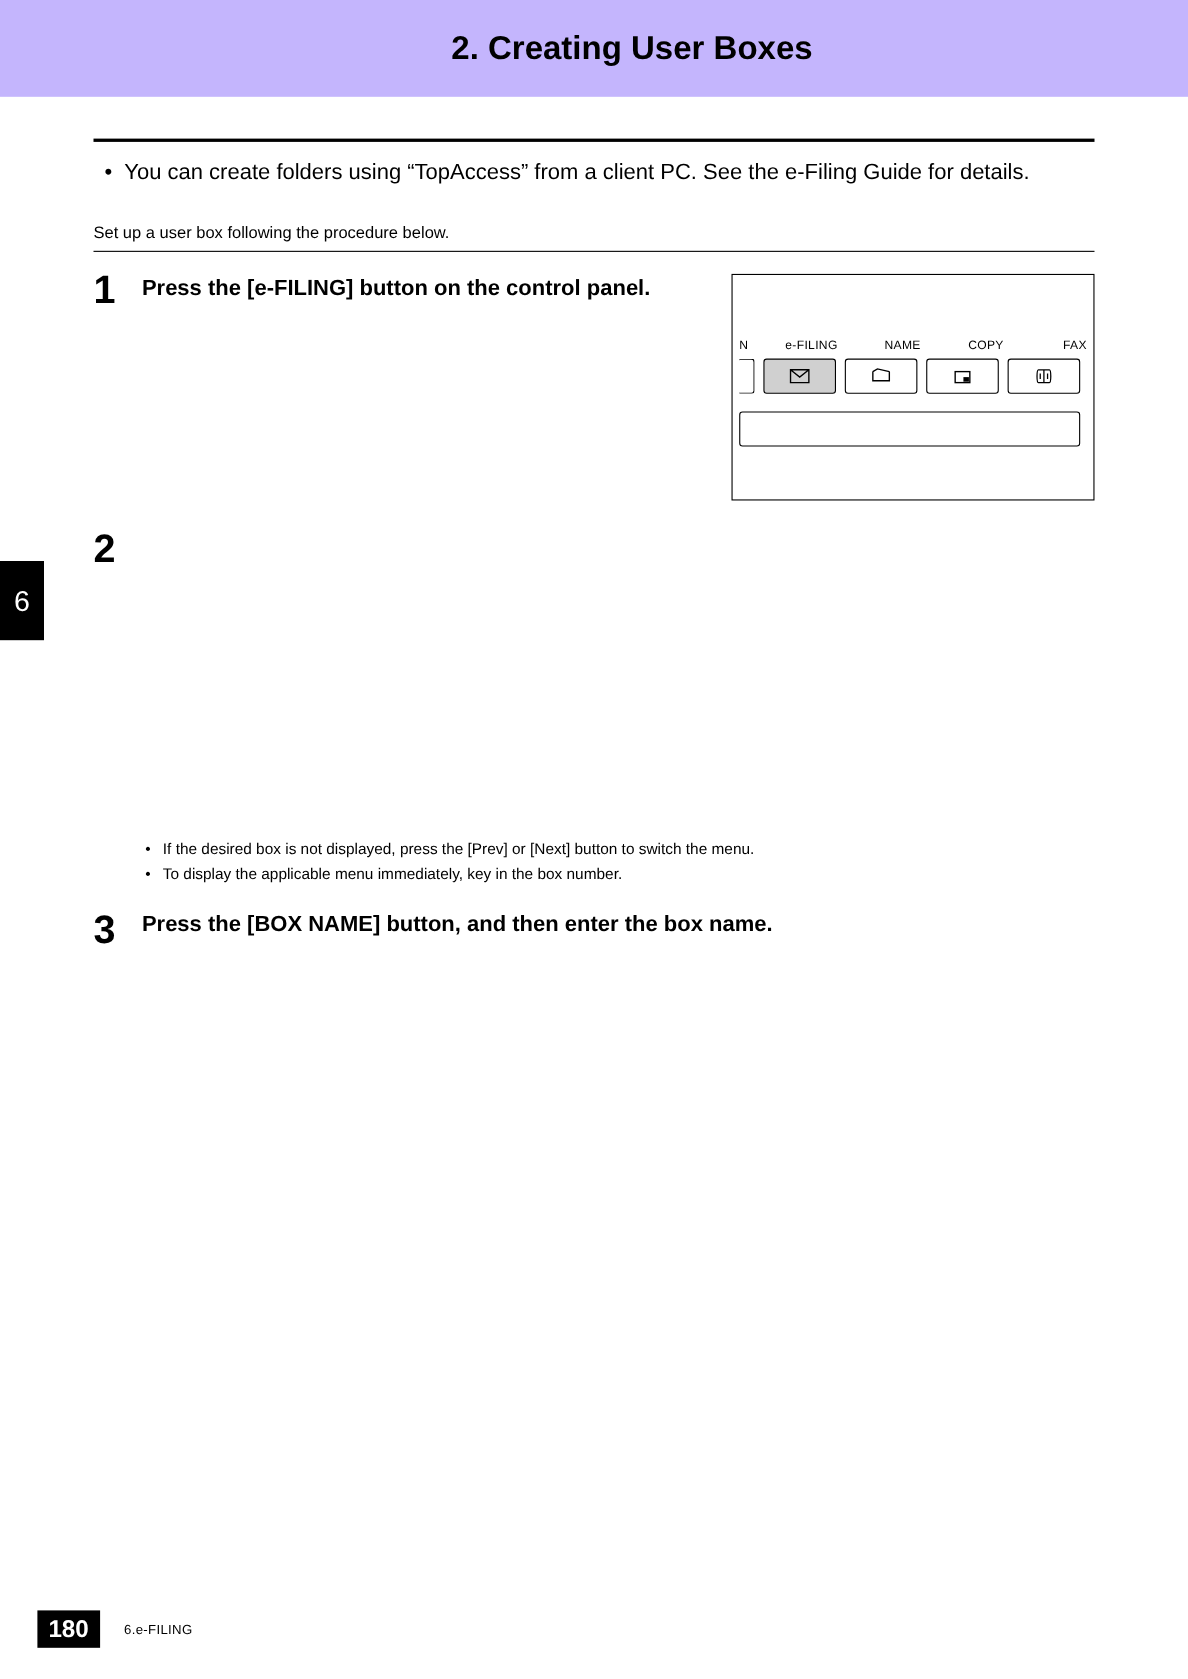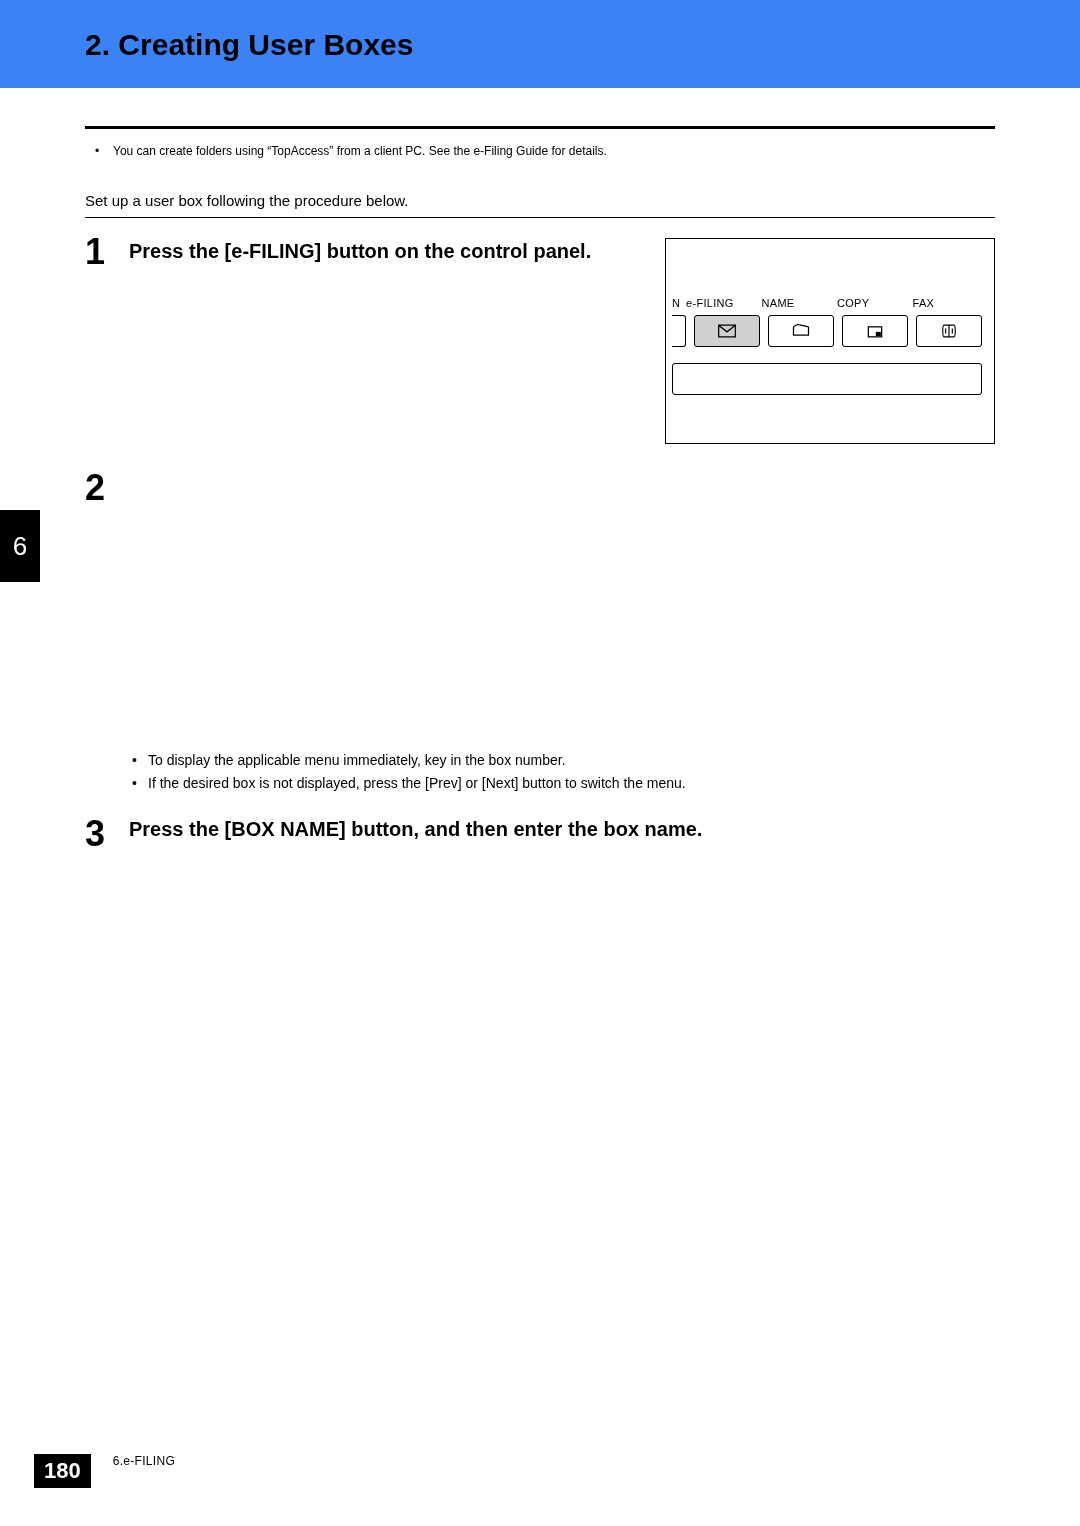--- a/index.html
+++ b/index.html
@@ -9,22 +9,23 @@
     }
     body {
       font-family: Arial, Helvetica, sans-serif;
       background: #fff;
       width: 1080px;
       margin: 0 auto;
       position: relative;
       min-height: 1526px;
     }
     .header-bar {
-      background: #3b82f6;
+      background: #c4b5fd;
       padding: 28px 16px 26px 85px;
+      text-align: center;
     }
     .header-title {
       font-size: 30px;
       font-weight: bold;
       color: #000;
     }
     .content {
       padding: 0 85px 0 85px;
       margin-top: 38px;
     }
@@ -42,21 +43,21 @@
       margin-top: 14px;
       font-size: 15px;
       line-height: 1.4;
     }
     .intro p {
       margin-bottom: 4px;
     }
     .bullet-list {
       list-style: none;
       padding-left: 0;
-      font-size: 12px;
+      font-size: 20px;
       line-height: 1.4;
     }
     .bullet-list li {
       position: relative;
       padding-left: 28px;
       margin-bottom: 2px;
     }
     .bullet-list li::before {
       content: "•";
       position: absolute;
@@ -115,21 +116,21 @@
       right: 6px;
       font-size: 11px;
       font-family: Arial, sans-serif;
     }
     .label-n {
       width: 14px;
       text-align: left;
     }
     .panel-label {
       flex: 1;
-      text-align: left;
+      text-align: right;
       letter-spacing: 0.3px;
     }
     .panel-buttons {
       display: flex;
       gap: 8px;
       position: absolute;
       top: 76px;
       left: 6px;
       right: 12px;
       align-items: center;
@@ -196,24 +197,24 @@
       background: #000;
       color: #fff;
       font-size: 26px;
       display: flex;
       align-items: center;
       justify-content: center;
       font-weight: normal;
     }
     .footer {
       position: absolute;
-      bottom: 38px;
+      bottom: 28px;
       left: 34px;
       display: flex;
-      align-items: flex-start;
+      align-items: center;
       gap: 22px;
     }
     .page-number {
       background: #000;
       color: #fff;
       padding: 4px 10px;
       font-size: 22px;
       font-weight: bold;
     }
     .footer-text {
@@ -296,22 +297,22 @@
         <div class="panel-row2"></div>
       </div>
     </div>
   </div>
 
   <div class="step">
     <div class="step-number">2</div>
   </div>
   <div class="step-gap-small"></div>
   <ul class="sub-bullets">
+    <li>If the desired box is not displayed, press the [Prev] or [Next] button to switch the menu.</li>
     <li>To display the applicable menu immediately, key in the box number.</li>
-    <li>If the desired box is not displayed, press the [Prev] or [Next] button to switch the menu.</li>
   </ul>
 
   <div class="step" style="margin-top:22px;">
     <div class="step-number">3</div>
     <div class="step-body">
       <div class="step-title">Press the [BOX NAME] button, and then enter the box name.</div>
     </div>
   </div>
   <div class="step-gap-med"></div>
   <ul class="sub-bullets">

